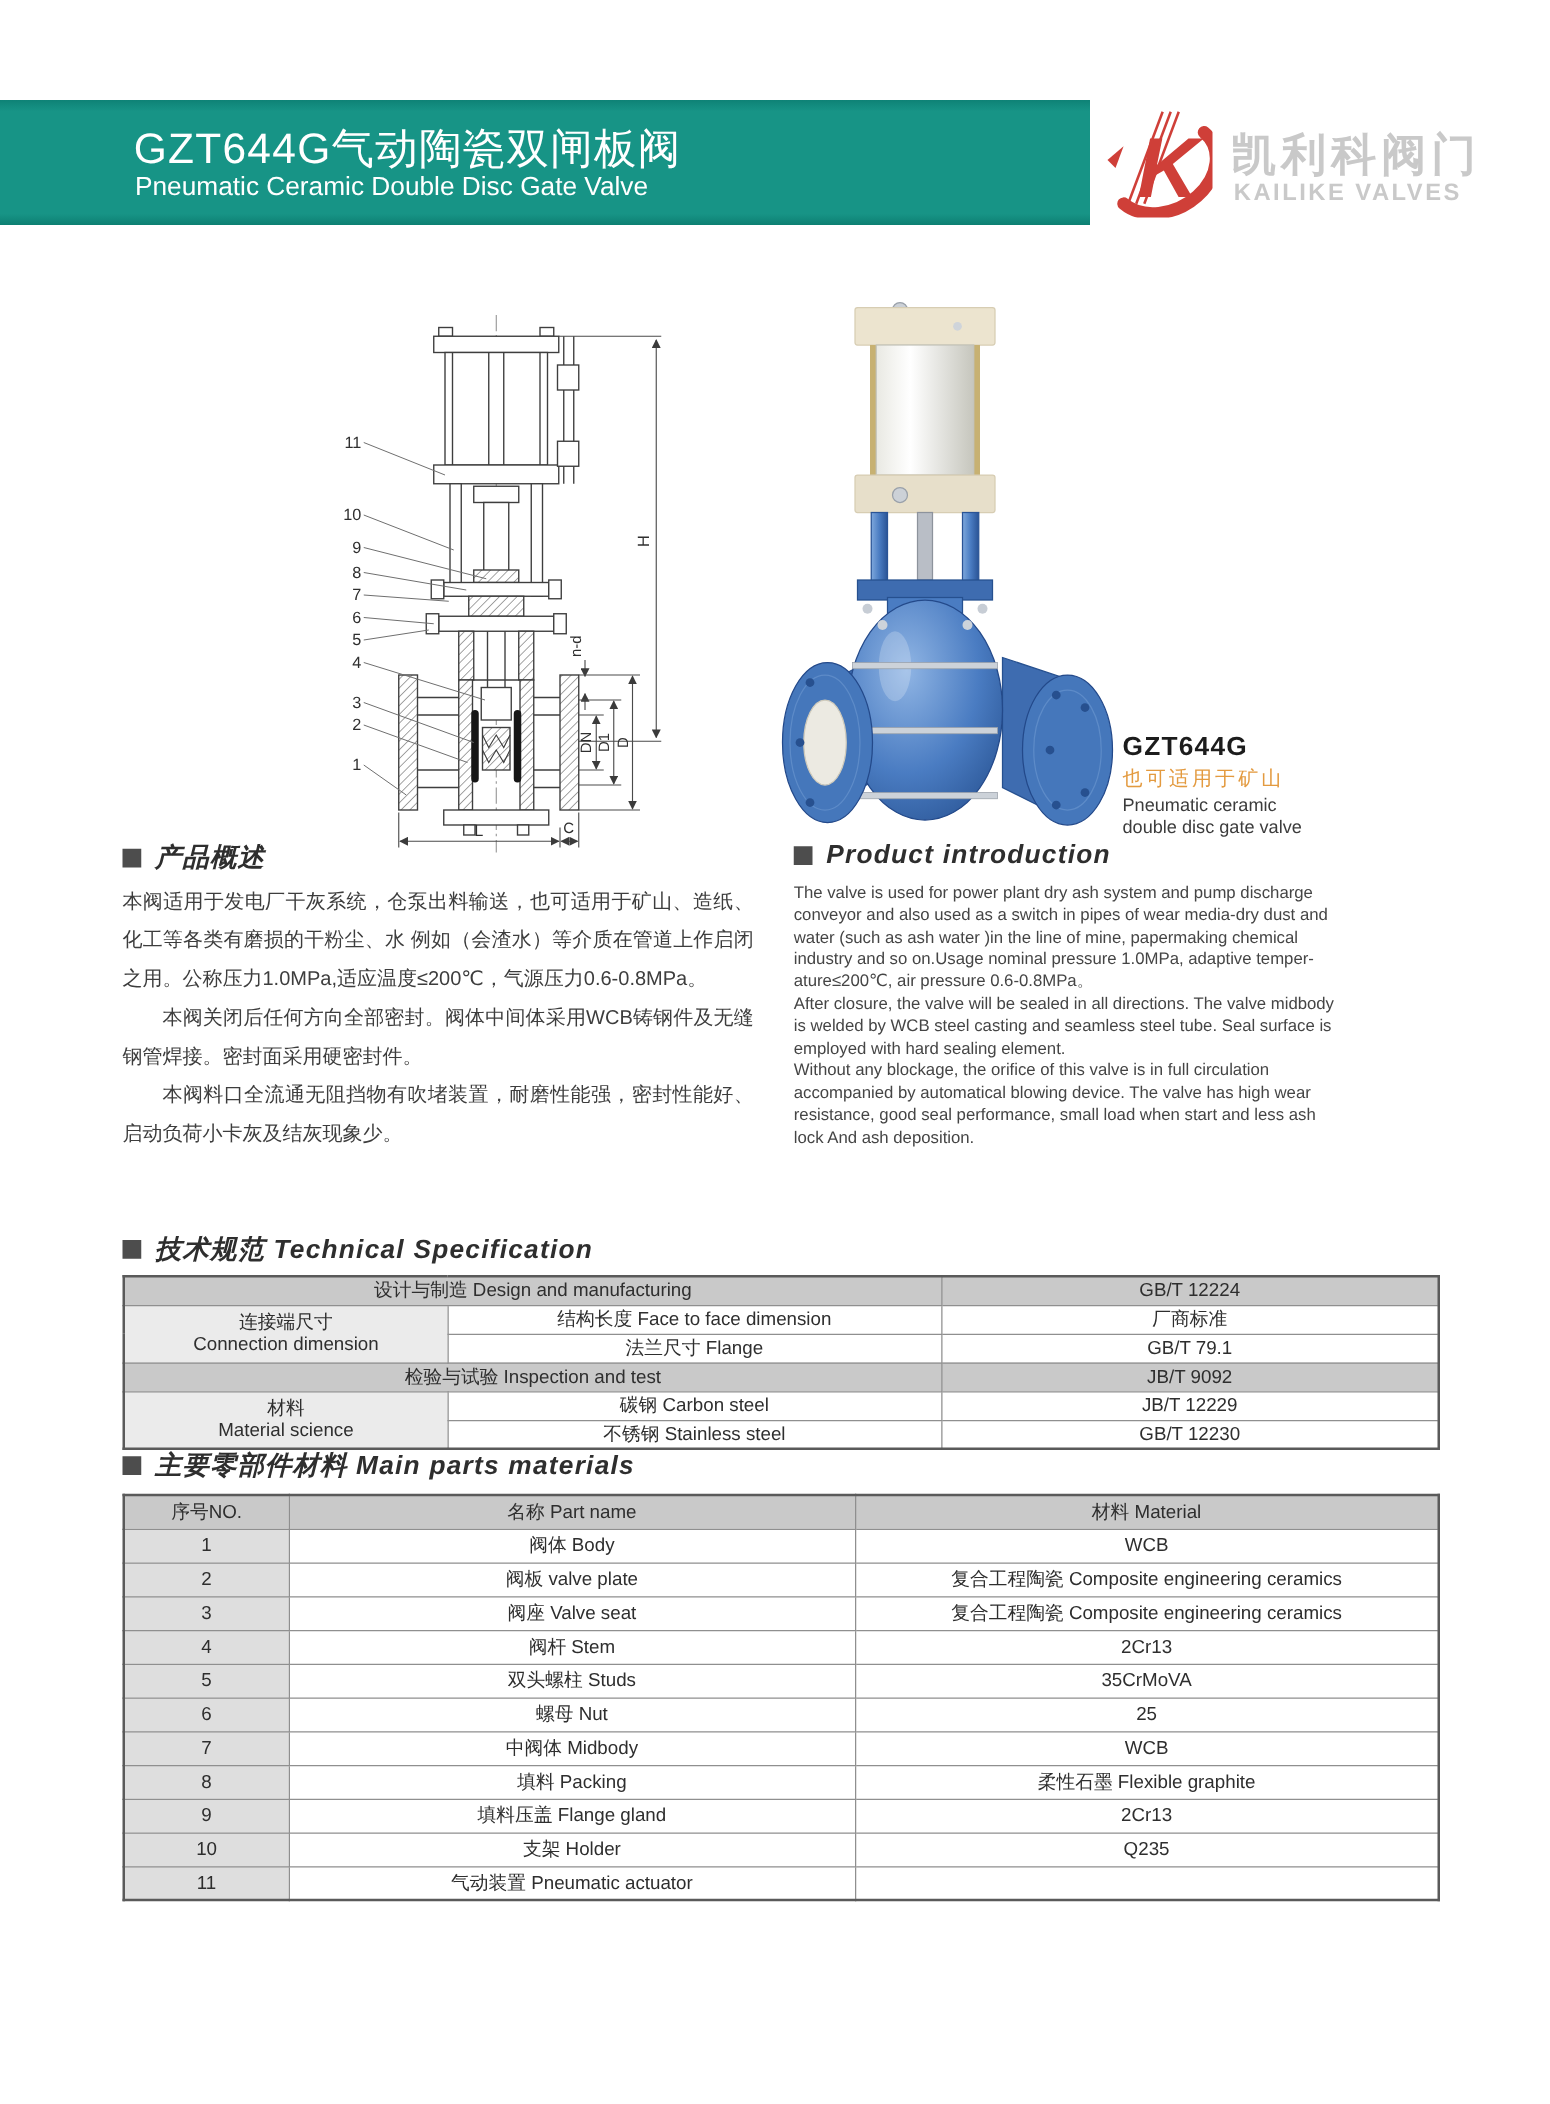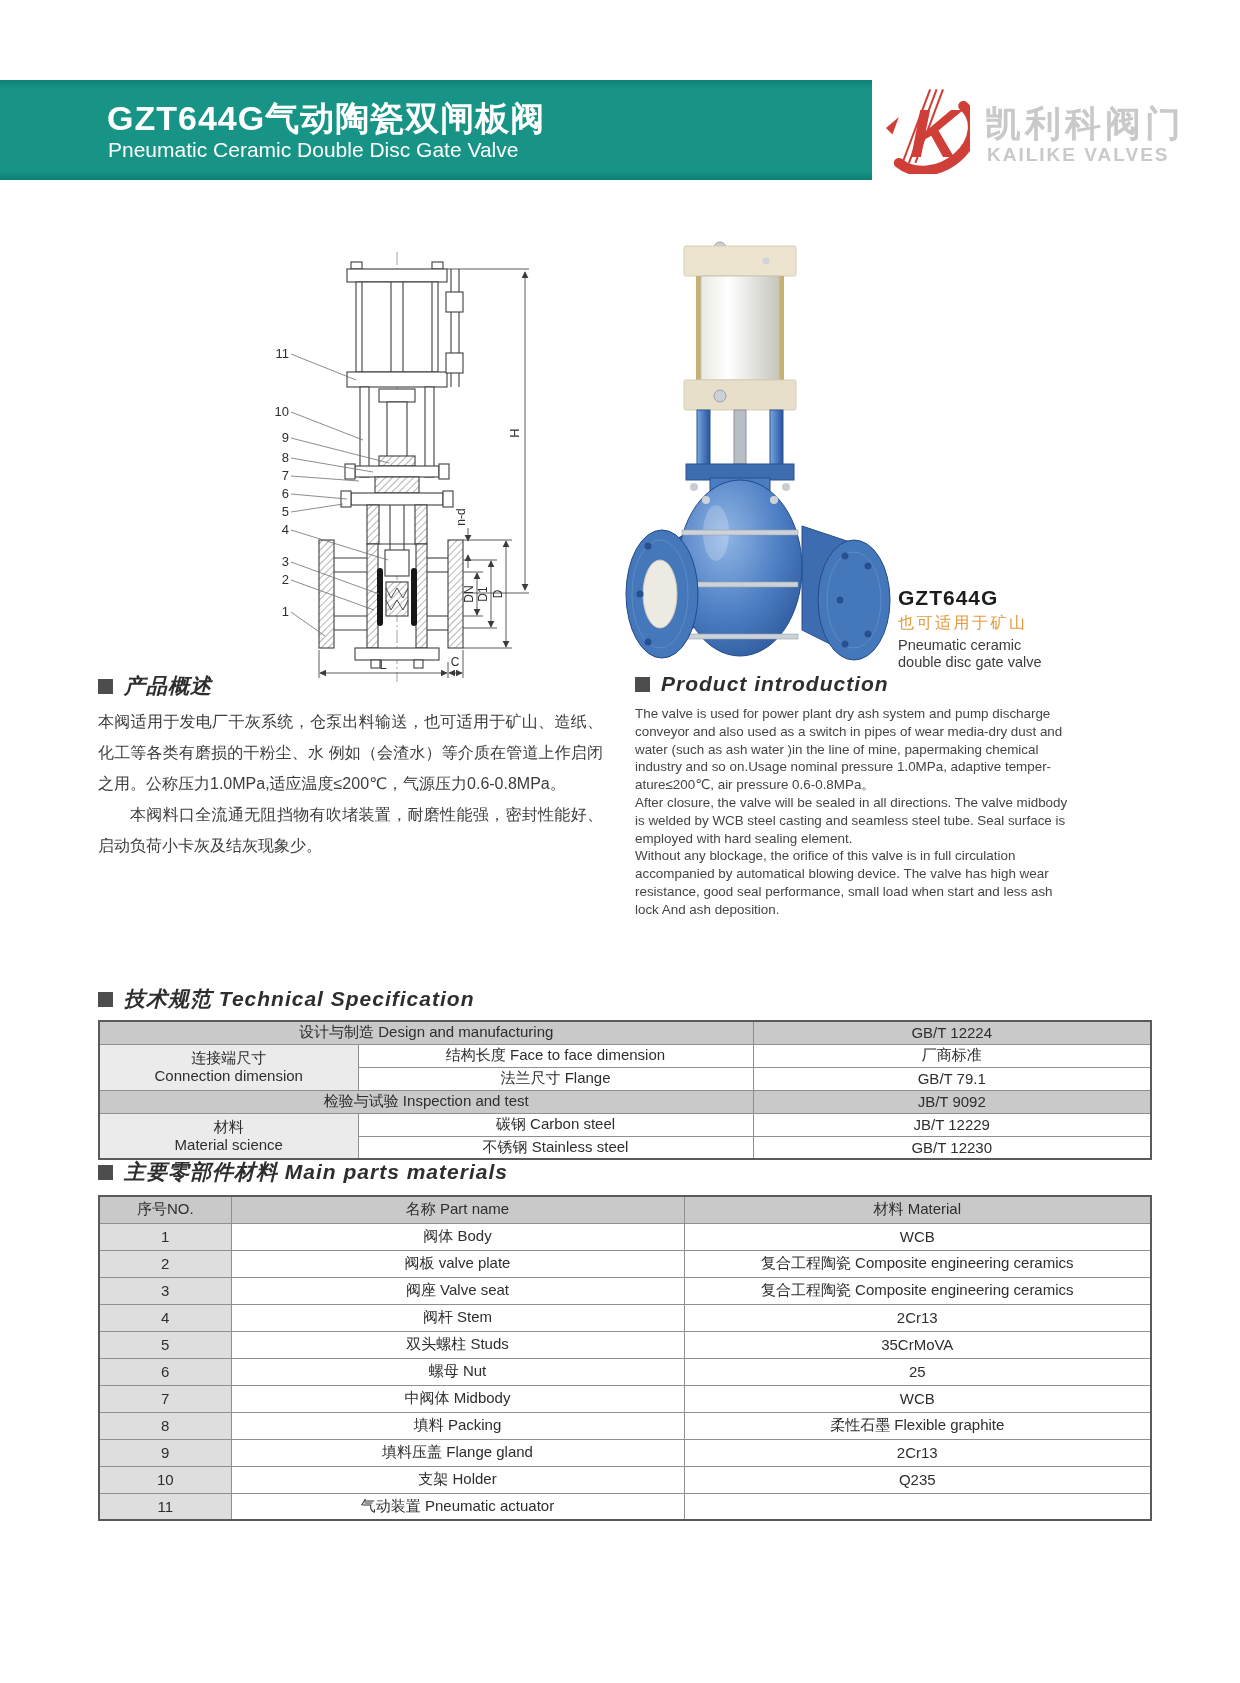--- a/index.html
+++ b/index.html
@@ -2,21 +2,21 @@
 <html><head>
 <meta charset="utf-8">
 <style>
   * { margin:0; padding:0; box-sizing:border-box; }
   body { background:#888; font-family:"Liberation Sans","DejaVu Sans",sans-serif; }
   .page { position:relative; width:1240px; height:1683px; background:#ffffff; margin:0 auto; overflow:hidden; }
 
   
   .banner { position:absolute; left:0; top:80px; width:872px; height:100px;
     background:linear-gradient(#0e8276 0%, #179486 9%, #179486 91%, #0d7f72 100%); }
-  .banner-title { position:absolute; left:107px; top:16px; color:#ffffff; font-size:34px; font-weight:bold; letter-spacing:1px; }
+  .banner-title { position:absolute; left:107px; top:16px; color:#ffffff; font-size:34px; font-weight:normal; letter-spacing:1px; }
   .banner-subtitle { position:absolute; left:108px; top:58px; color:#ffffff; font-size:21px; }
 
   
   .logo { position:absolute; left:882px; top:82px; width:330px; height:95px; }
   .logo-mark { position:absolute; left:0; top:0; width:88px; height:92px; }
   .logo-zh { position:absolute; left:103px; top:18px; color:#c9c9c9; font-size:36px; font-weight:bold; letter-spacing:4px; white-space:nowrap; }
   .logo-en { position:absolute; left:105px; top:62px; color:#c9c9c9; font-size:19px; font-weight:bold; letter-spacing:2px; white-space:nowrap; }
 
   
   .drawing { position:absolute; left:225px; top:220px; width:350px; height:478px; }
@@ -290,20 +290,21 @@
     <div class="caption-en">Pneumatic ceramic
 double disc gate valve</div>
   </div>
 
   <section class="overview">
     <div class="sec-head">
       <span class="sq"></span>
       <span class="sec-head-label">产品概述</span>
     </div>
     <p>本阀适用于发电厂干灰系统，仓泵出料输送，也可适用于矿山、造纸、化工等各类有磨损的干粉尘、水 例如（会渣水）等介质在管道上作启闭之用。公称压力1.0MPa,适应温度≤200℃，气源压力0.6-0.8MPa。</p>
+    <p class="ind">本阀关闭后任何方向全部密封。阀体中间体采用WCB铸钢件及无缝钢管焊接。密封面采用硬密封件。</p>
     <p class="ind">本阀料口全流通无阻挡物有吹堵装置，耐磨性能强，密封性能好、启动负荷小卡灰及结灰现象少。</p>
   </section>
 
   <section class="introduction">
     <div class="sec-head">
       <span class="sq"></span>
       <span class="sec-head-label">Product introduction</span>
     </div>
     <div class="intro-body">The valve is used for power plant dry ash system and pump discharge
 conveyor and also used as a switch in pipes of wear media-dry dust and

